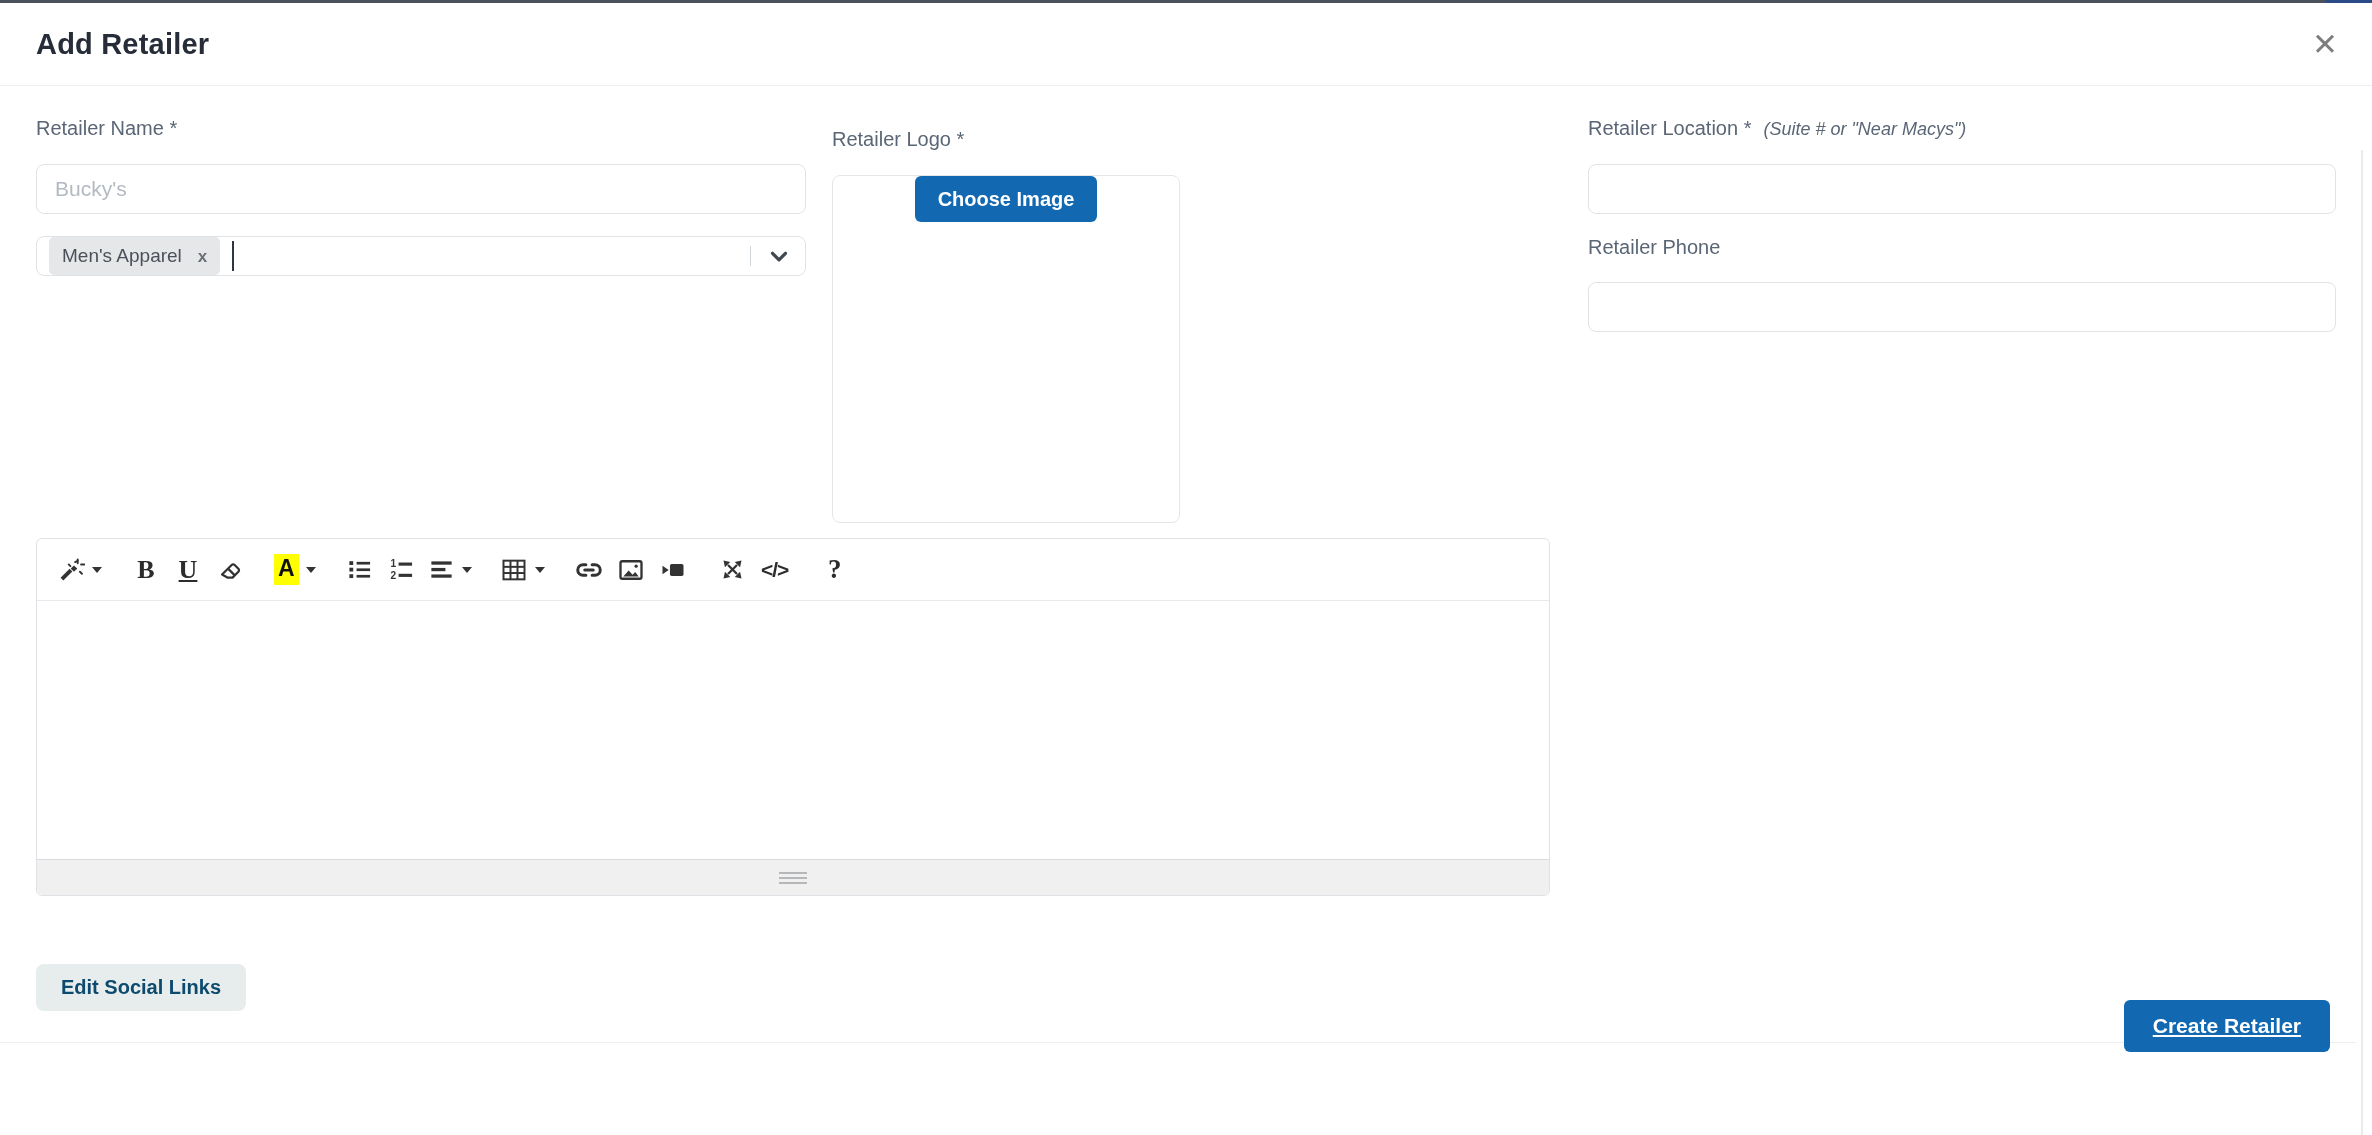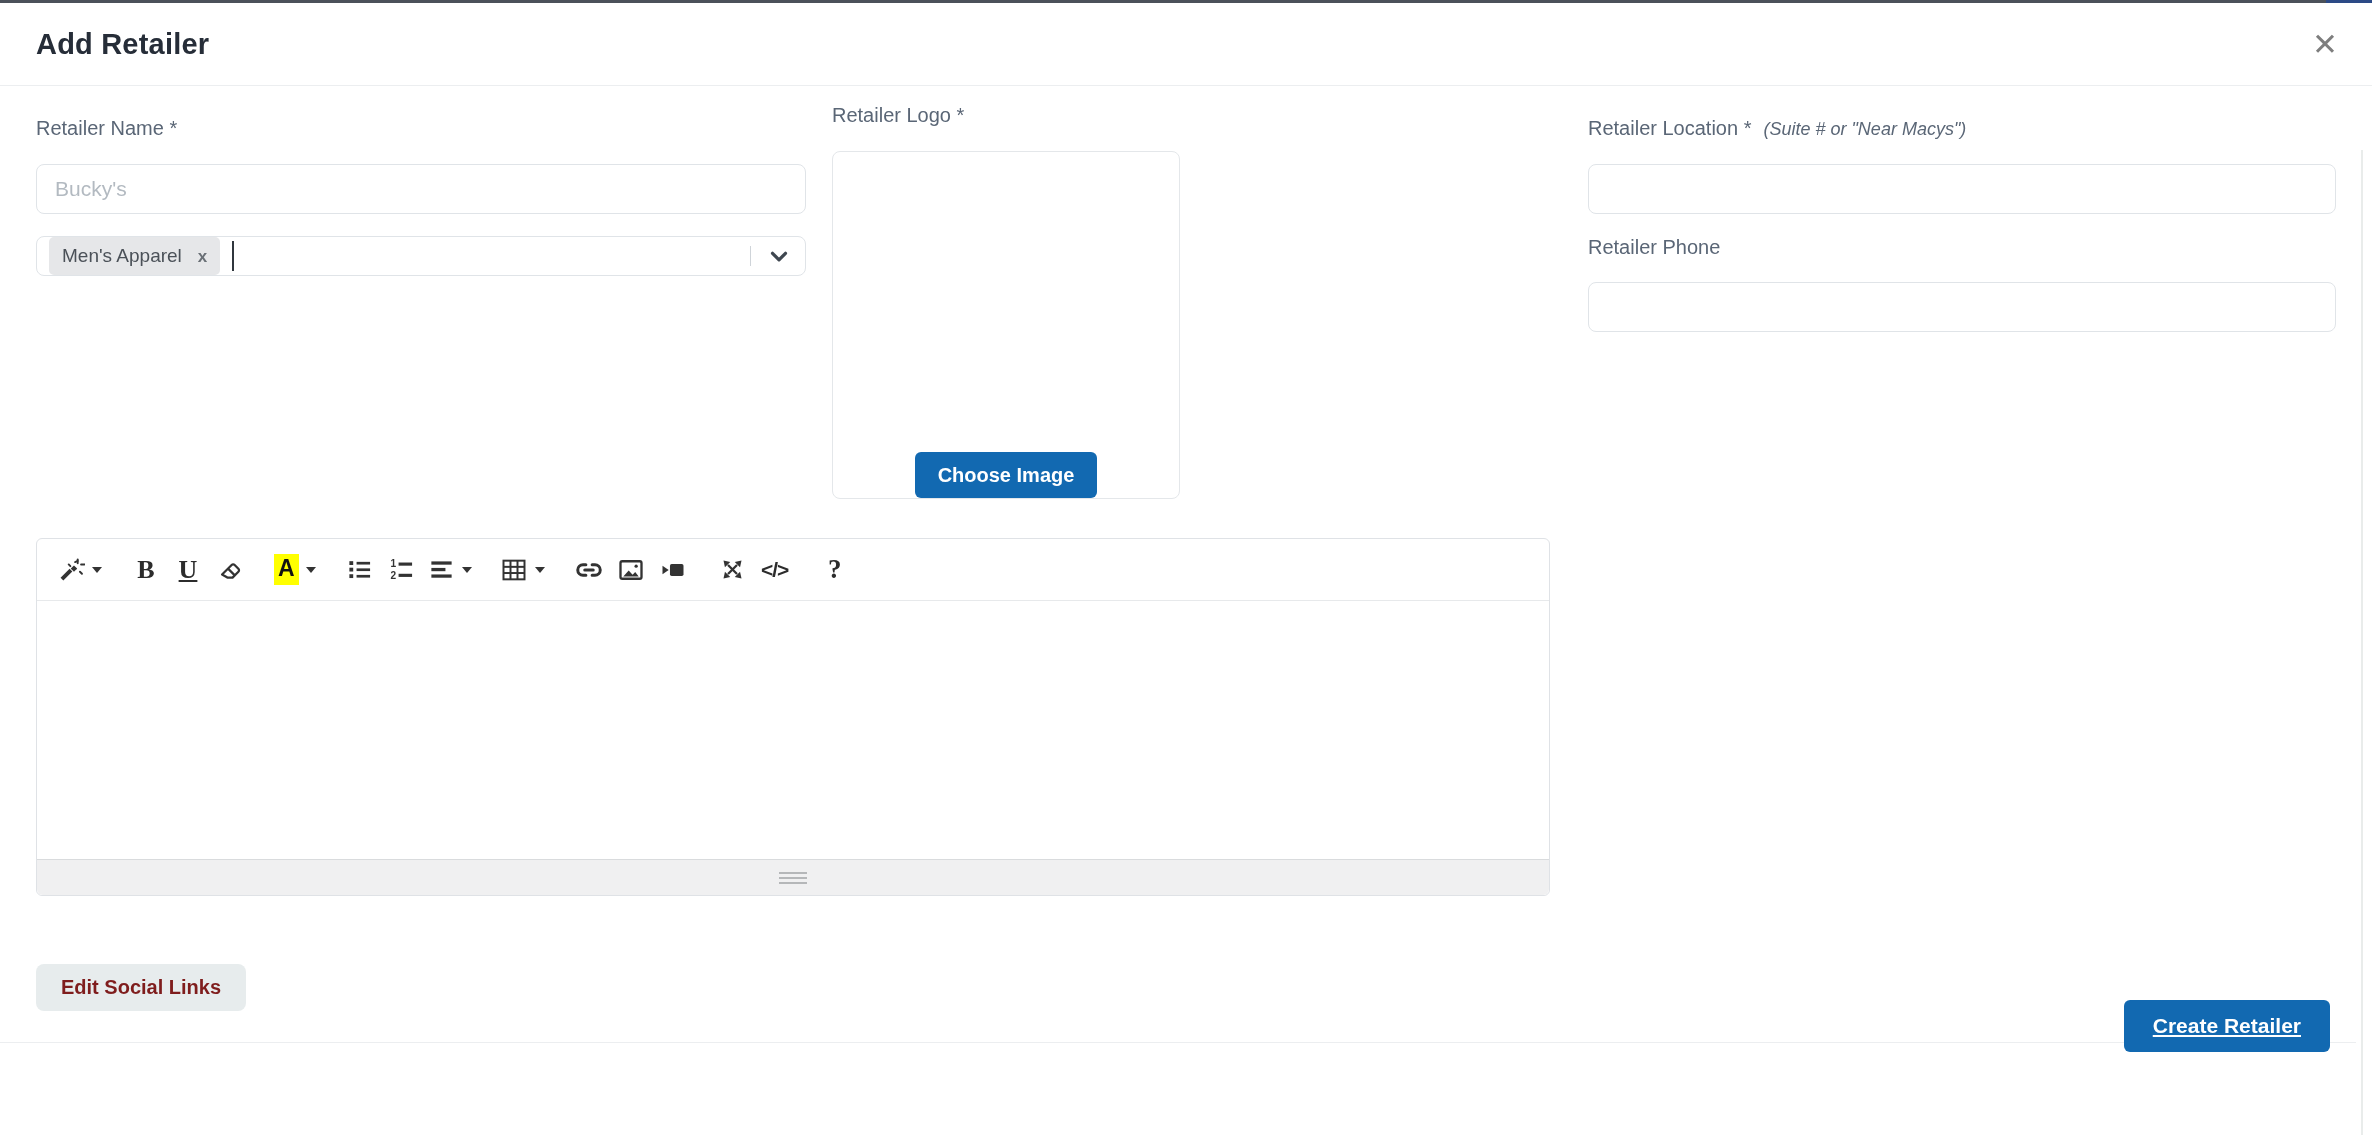--- a/index.html
+++ b/index.html
@@ -35,21 +35,21 @@
     width: 100%; height: 50px;
     border: 1px solid #e0e4e8; border-radius: 8px;
     padding: 0 18px; font-size: 21px; color: #3a424c;
     font-family: inherit; outline: none; background: #fff;
   }
   .text-input::placeholder { color: #b3bac1; }
 
   
   .f-name  { left: 36px;   top: 117px; width: 770px; }
   .f-cats  { left: 36px;   top: 236px; width: 770px; }
-  .f-logo  { left: 832px;  top: 104px; width: 348px; }
+  .f-logo  { left: 832px;  top: 128px; width: 348px; }
   .f-loc   { left: 1588px; top: 117px; width: 748px; }
   .f-phone { left: 1588px; top: 236px; width: 748px; }
   .f-desc  { left: 36px;   top: 538px; width: 1514px; }
   .f-name .f-label, .f-logo .f-label, .f-loc .f-label { margin-bottom: 24px; }
   .f-cats .f-label, .f-phone .f-label { margin-bottom: 23px; }
   .f-desc .f-label { margin-bottom: 20px; }
 
   
   .cat-select {
     position: relative; height: 40px;
@@ -64,21 +64,21 @@
   }
   .tag-x { margin-left: 16px; font-size: 17px; font-weight: 700; color: #6a7076; cursor: pointer; line-height: 1; }
   .caret-cursor { width: 2px; height: 30px; background: #30363d; margin-left: 12px; }
   .cat-divider { position: absolute; right: 54px; top: 9px; bottom: 9px; width: 1px; background: #cfd4d9; }
   .cat-chevron { position: absolute; right: 13px; top: 50%; transform: translateY(-50%); cursor: pointer; display: flex; }
 
   
   .logo-box {
     width: 348px; height: 348px;
     border: 1px solid #e4e7ea; border-radius: 8px;
-    display: flex; align-items: flex-end; justify-content: center; background: #fff;
+    display: flex; align-items: flex-start; justify-content: center; background: #fff;
   }
   .btn-primary {
     background: #1269b1; color: #ffffff; border: none; border-radius: 6px;
     font-weight: 700; font-family: inherit; cursor: pointer;
   }
   .choose-btn { height: 46px; padding: 0 23px; font-size: 20px; }
 
   
   .editor { border: 1px solid #dfe2e6; border-radius: 6px; background: #fff; }
   .editor-toolbar {
@@ -108,21 +108,21 @@
     border-radius: 0 0 6px 6px;
     display: flex; align-items: center; justify-content: center; cursor: ns-resize;
   }
   .grip { display: flex; flex-direction: column; gap: 3px; }
   .grip i { width: 28px; height: 2px; background: #b5b7b9; display: block; }
 
   
   .social-btn {
     position: absolute; left: 36px; top: 964px; height: 47px;
     background: #e7eced; border: none; border-radius: 8px;
-    font-size: 20px; font-weight: 700; color: #7f1d1d;
+    font-size: 20px; font-weight: 700; color: #0c4a6e;
     padding: 0 25px; font-family: inherit; cursor: pointer;
   }
   .footer-line { position: absolute; left: 0; top: 1042px; width: 2356px; height: 1px; background: #eceef0; }
   .create-btn { position: absolute; right: 42px; top: 1000px; height: 52px; font-size: 21px; padding: 0 29px; text-decoration: underline; }
 
   .scroll-track { position: absolute; left: 2361px; top: 150px; width: 2px; height: 985px; background: #e9eceb; }
 </style>
 </head>
 <body>
 

